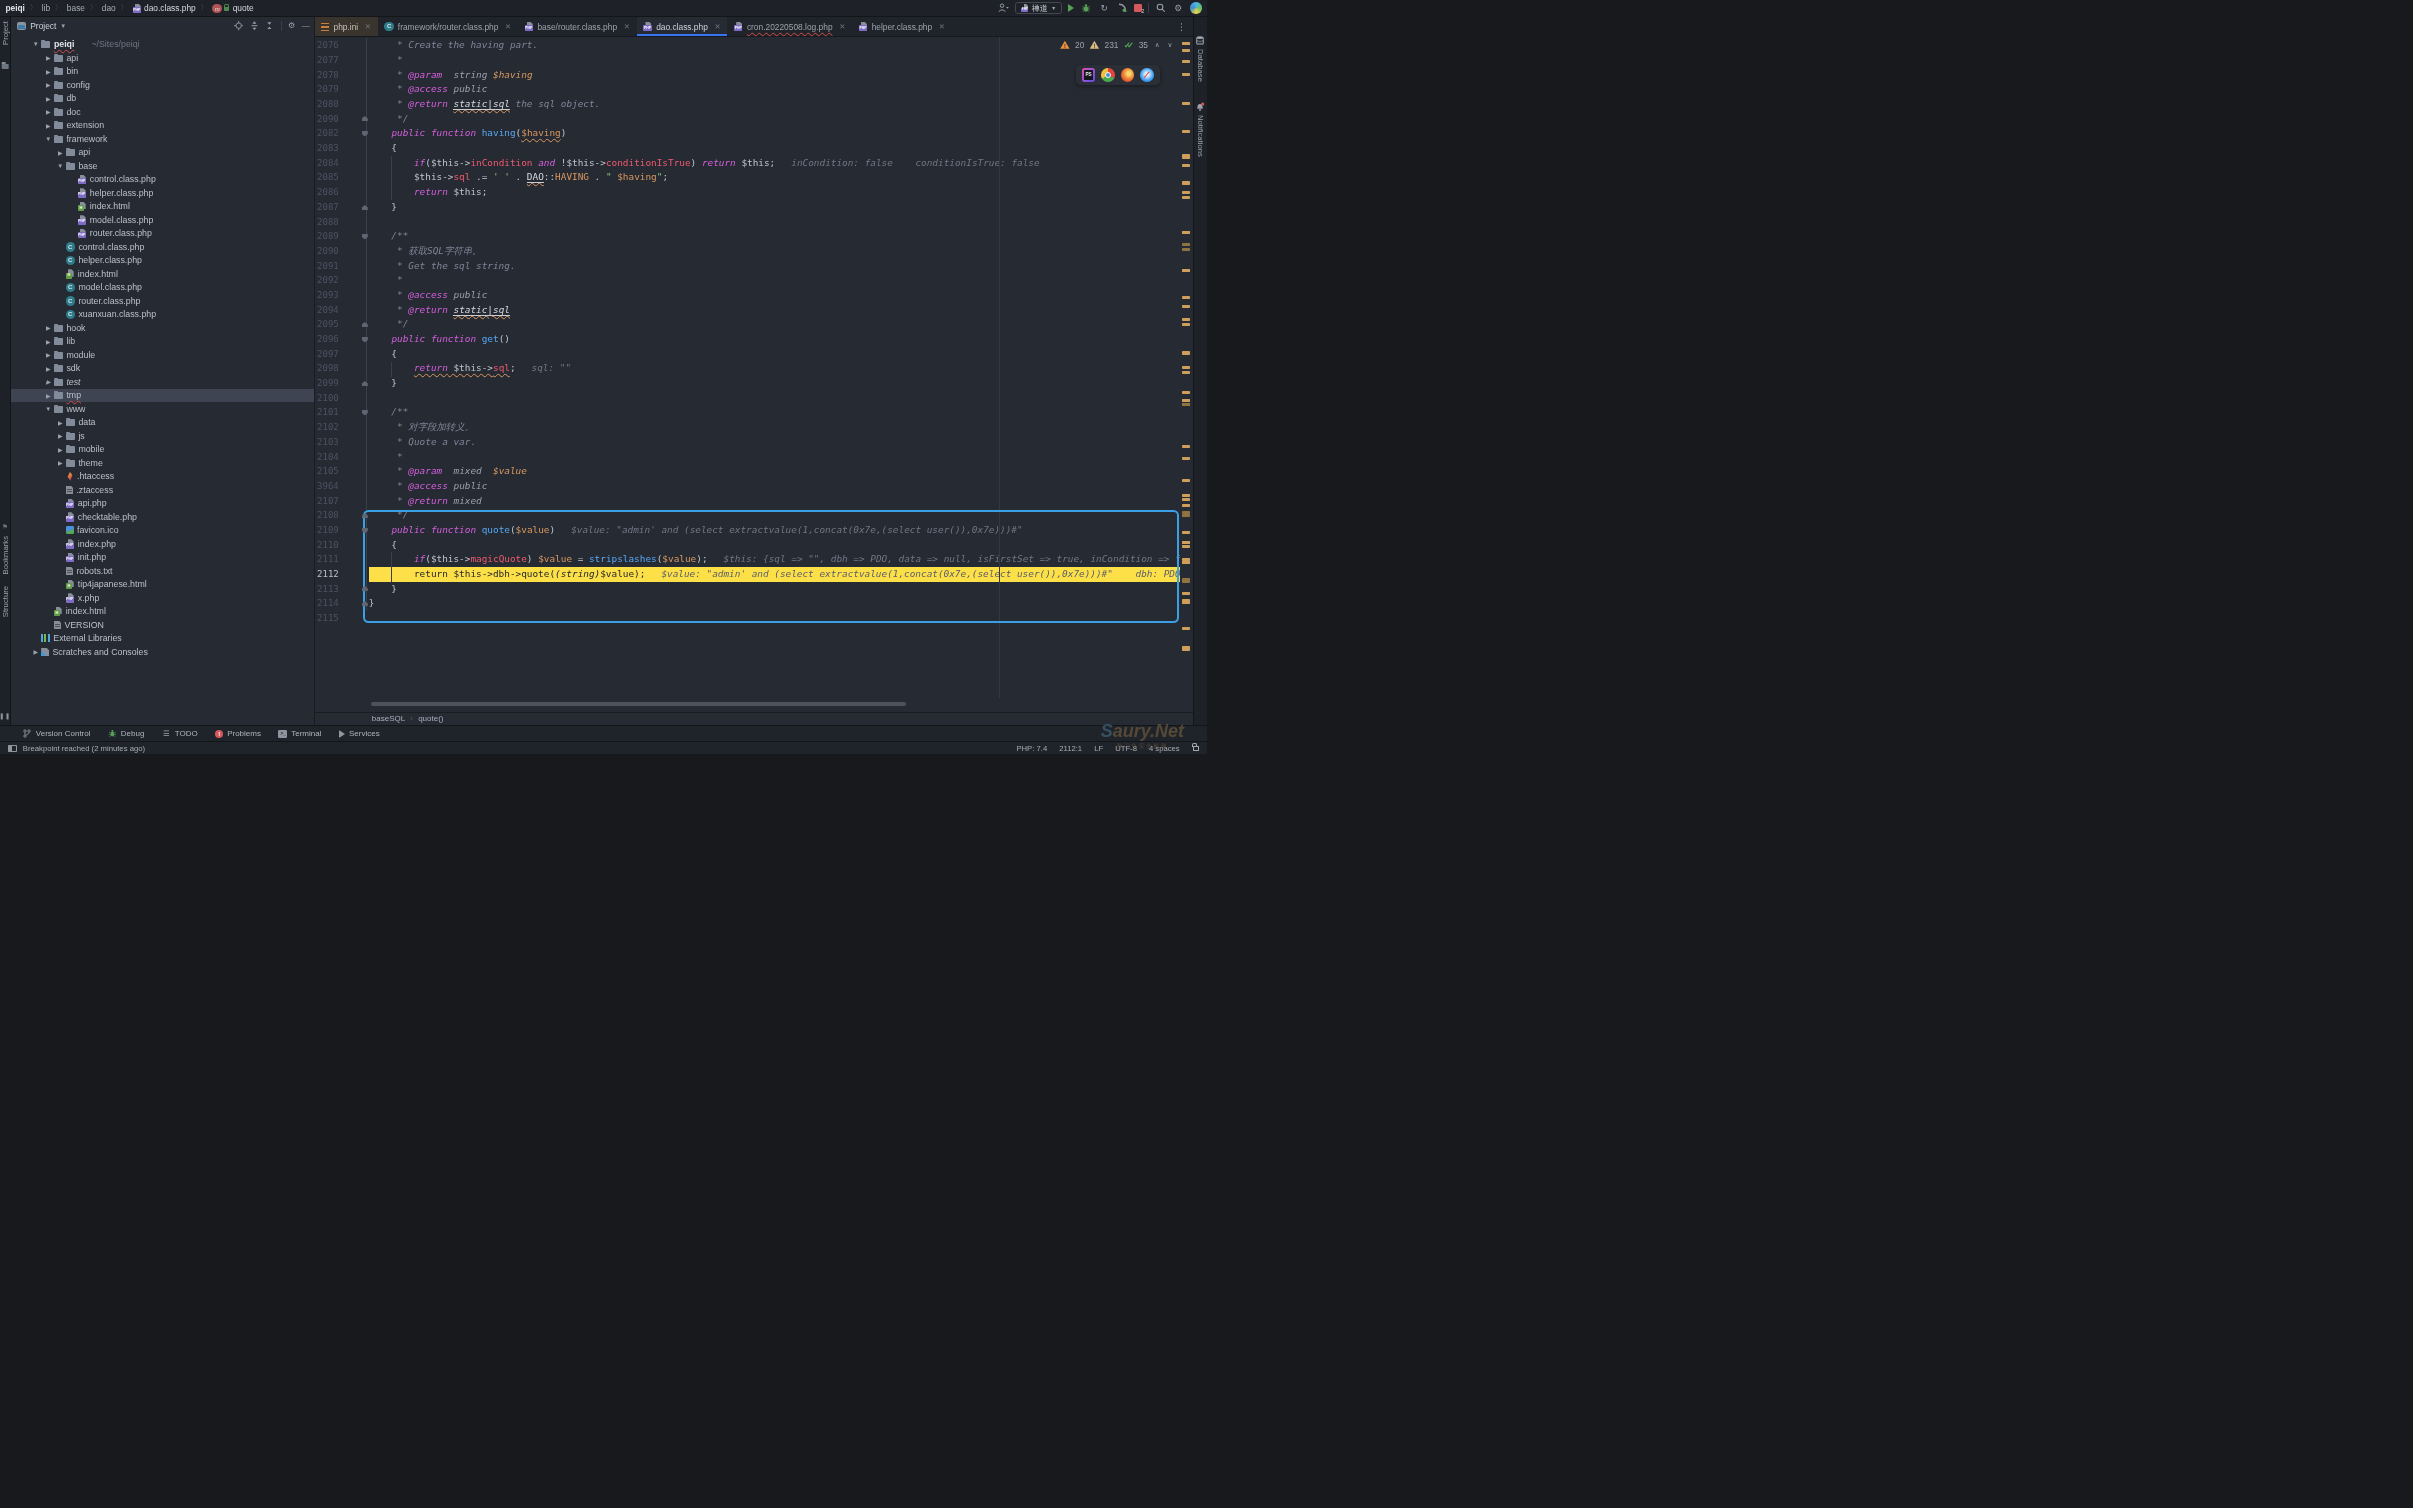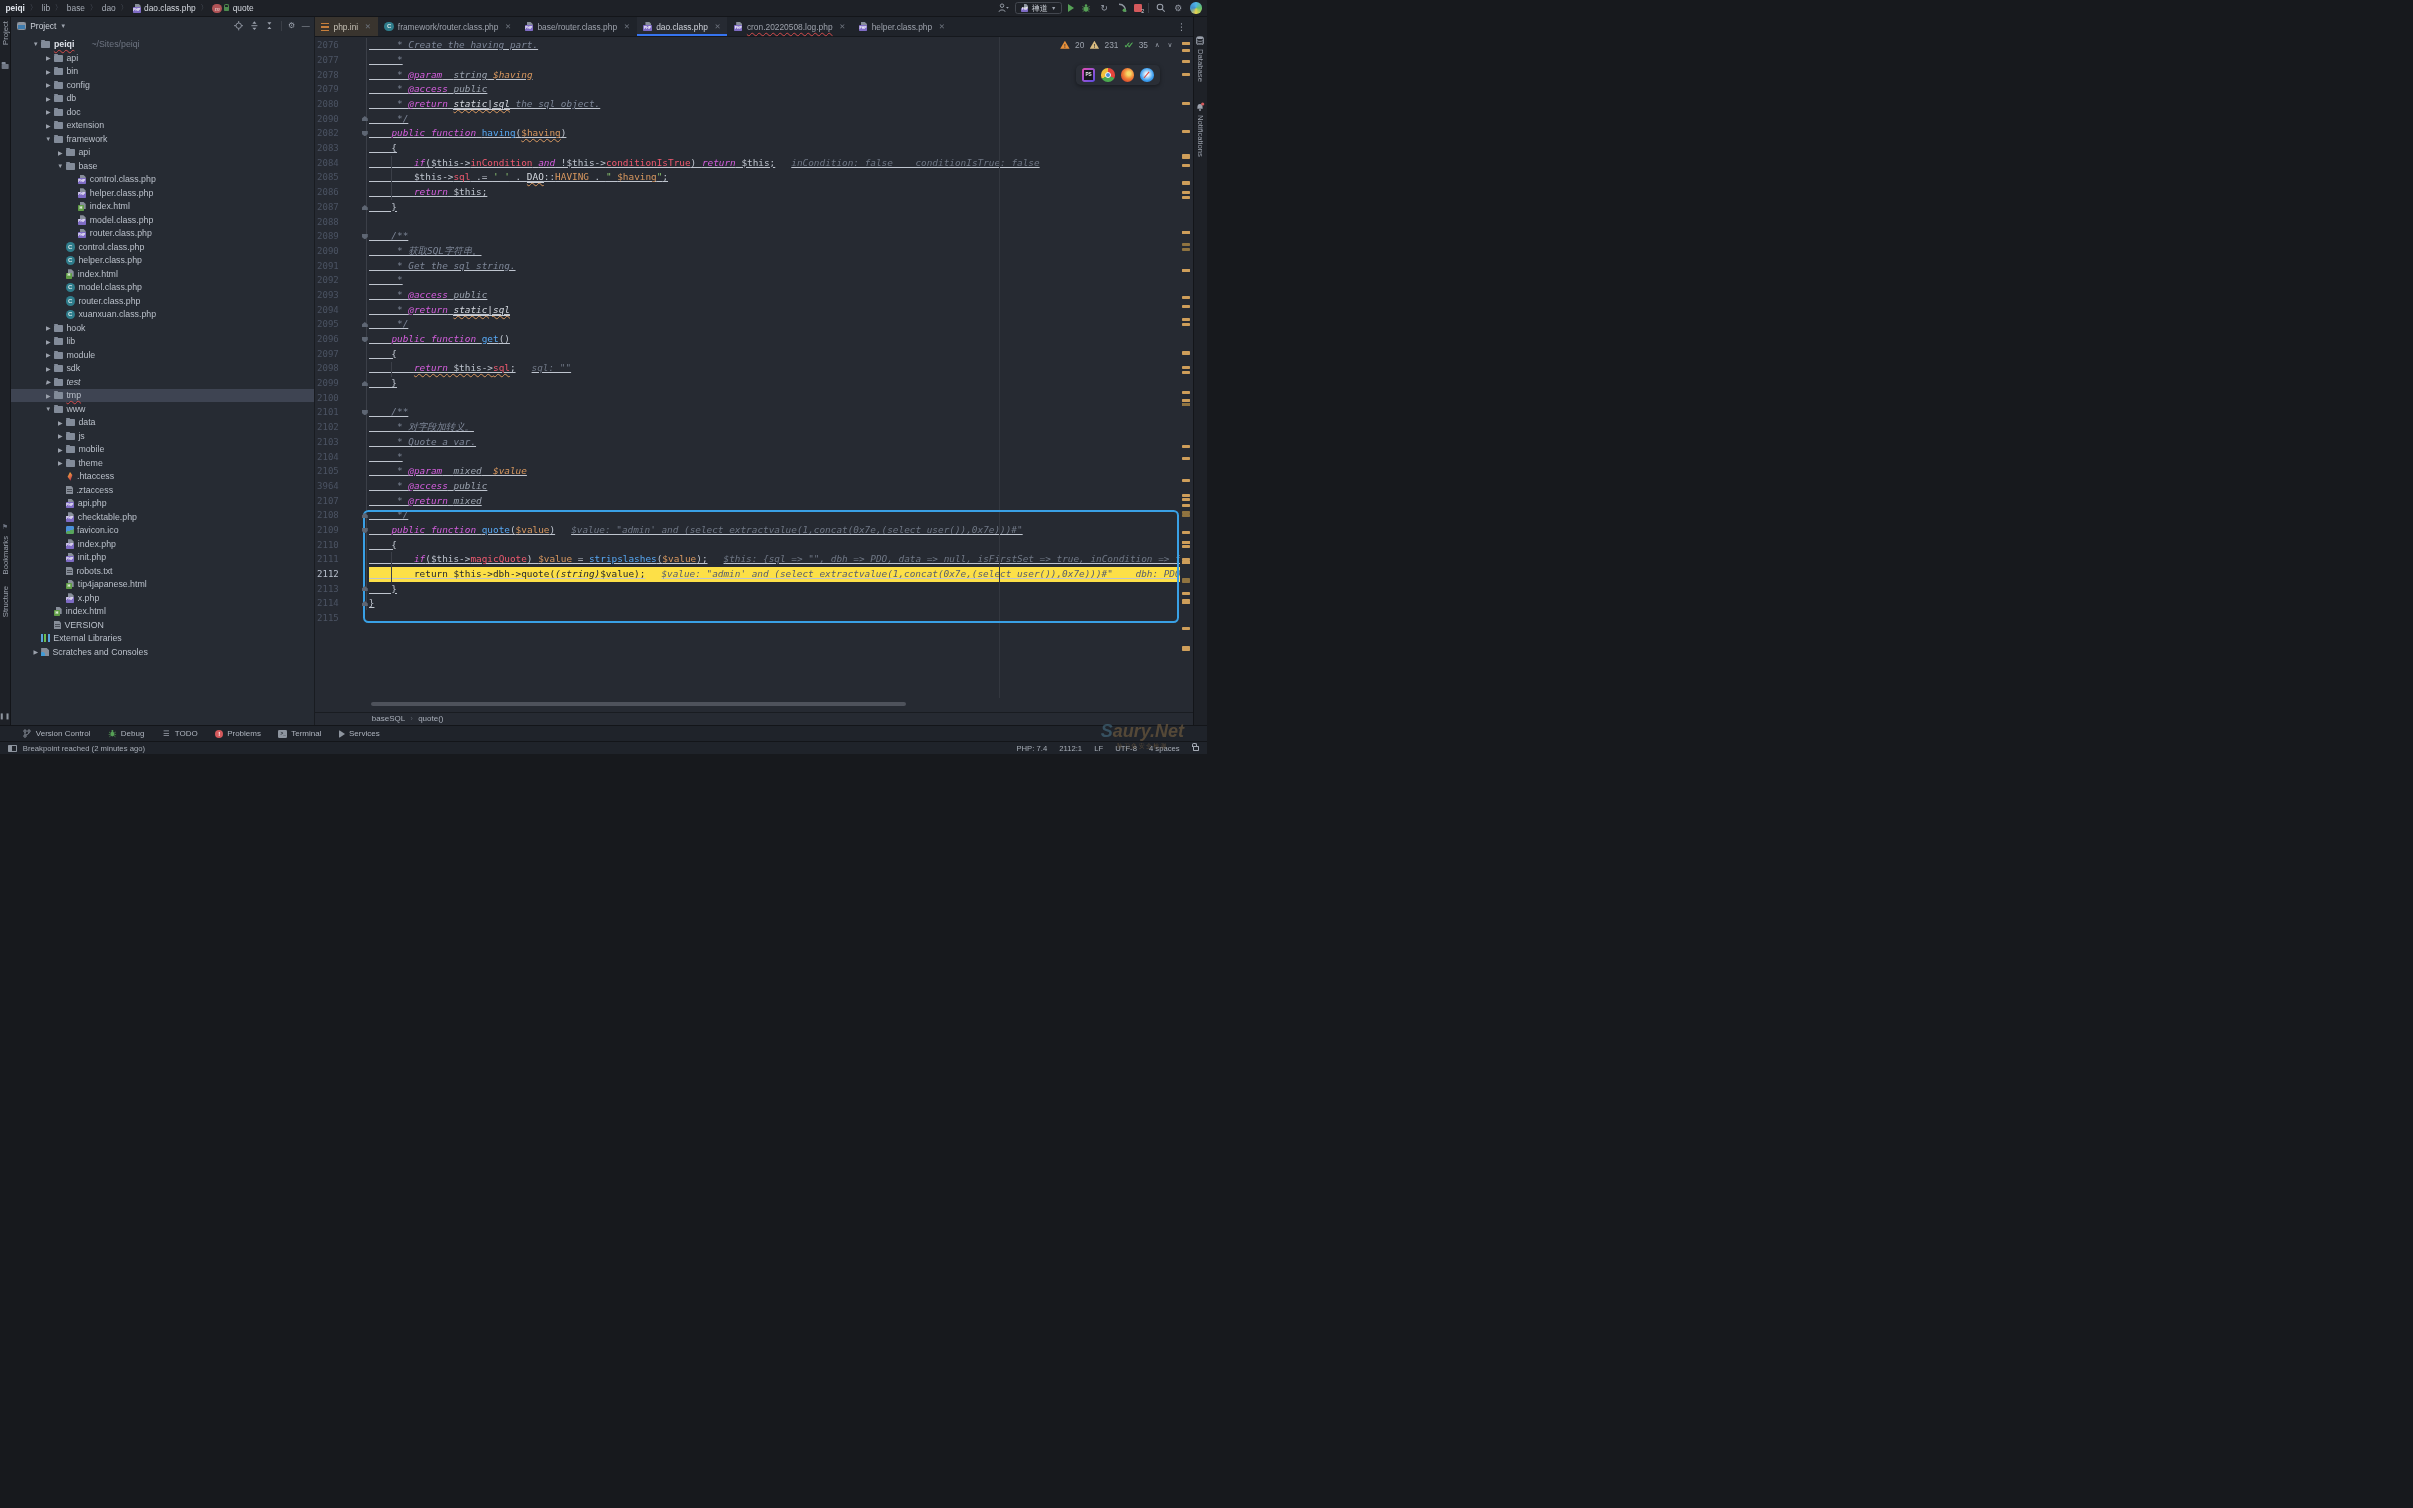--- a/index.html
+++ b/index.html
@@ -95,21 +95,21 @@
   .ti-ini { width:8px; height:8px; background:repeating-linear-gradient(#c77f3c 0 1.3px,transparent 1.3px 3.4px); position:relative;}
   .kebab { margin-left:auto; align-self:center; color:#9ba1ac; font-size:9.4px; padding:0 6.7px; cursor:pointer;}
 
   .edbody { position:relative; flex:1; overflow:hidden; }
   .gutter { position:absolute; left:0; top:0; width:24px; padding-top:1.3px; text-align:right;
             font:9px/14.7px "DejaVu Sans Mono",monospace; color:#4b5363; }
   .gutter div { height:14.7px; cursor:pointer; }
   .gutter div.cur { color:#b9c1ce; }
   .guide { position:absolute; width:0.7px; background:#3b3f48; }
   .codelines { position:absolute; left:54px; top:0; width:811px; height:100%; overflow:hidden;
-               padding-top:1.3px; font:9.4px/14.7px "DejaVu Sans Mono",monospace;text-decoration:underline; }
+               padding-top:1.3px; font:9.4px/14.7px "DejaVu Sans Mono",monospace; }
   .line { height:14.7px; white-space:pre; cursor:text; }
   .line.hl { background:#fde047; margin-left:-4.7px; padding-left:4.7px; }
   .c  { color:#7d8697; font-style:italic; }
   .ct { color:#99a1ad; font-style:italic; }
   .d  { color:#d55fde; font-style:italic; }
   .dv { color:#d9985f; font-style:italic; }
   .du { color:#d5d9e0; font-style:italic; border-bottom:0.7px solid #c9cdd4; text-decoration:underline wavy #d9985f 0.7px; text-underline-offset:2px;}
   .k  { color:#d55fde; font-style:italic; }
   .f  { color:#57a8f4; }
   .p  { color:#bfc5cf; }

